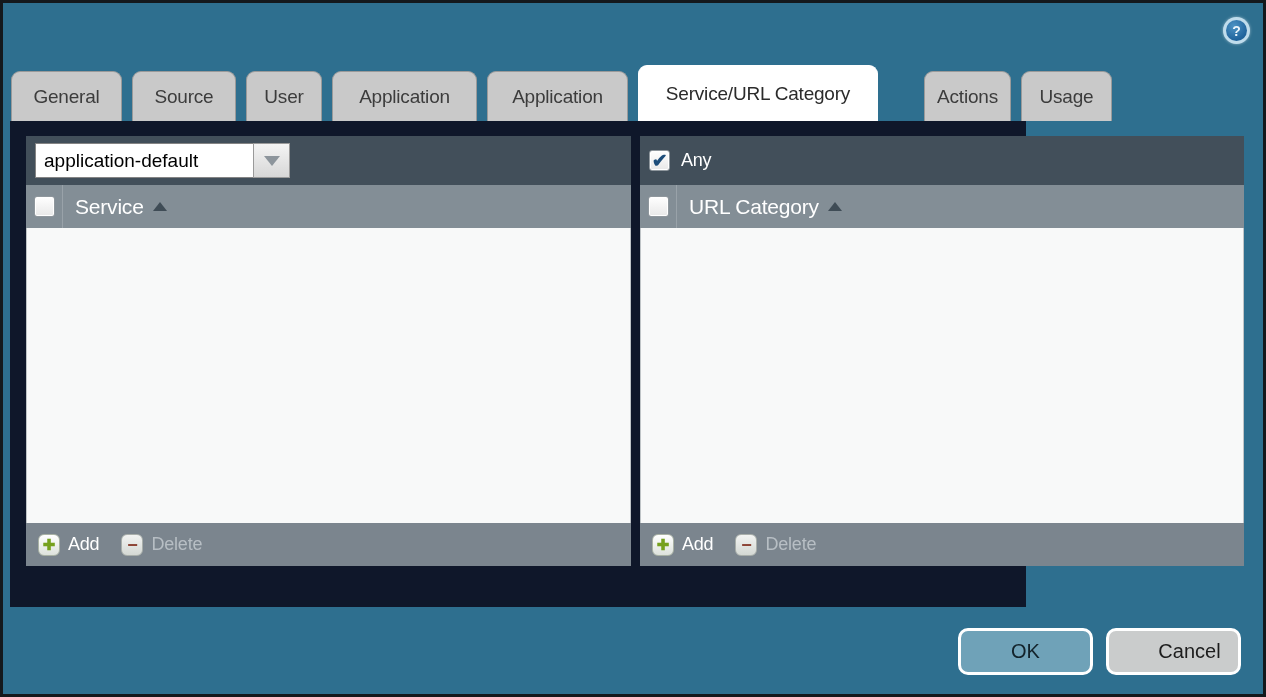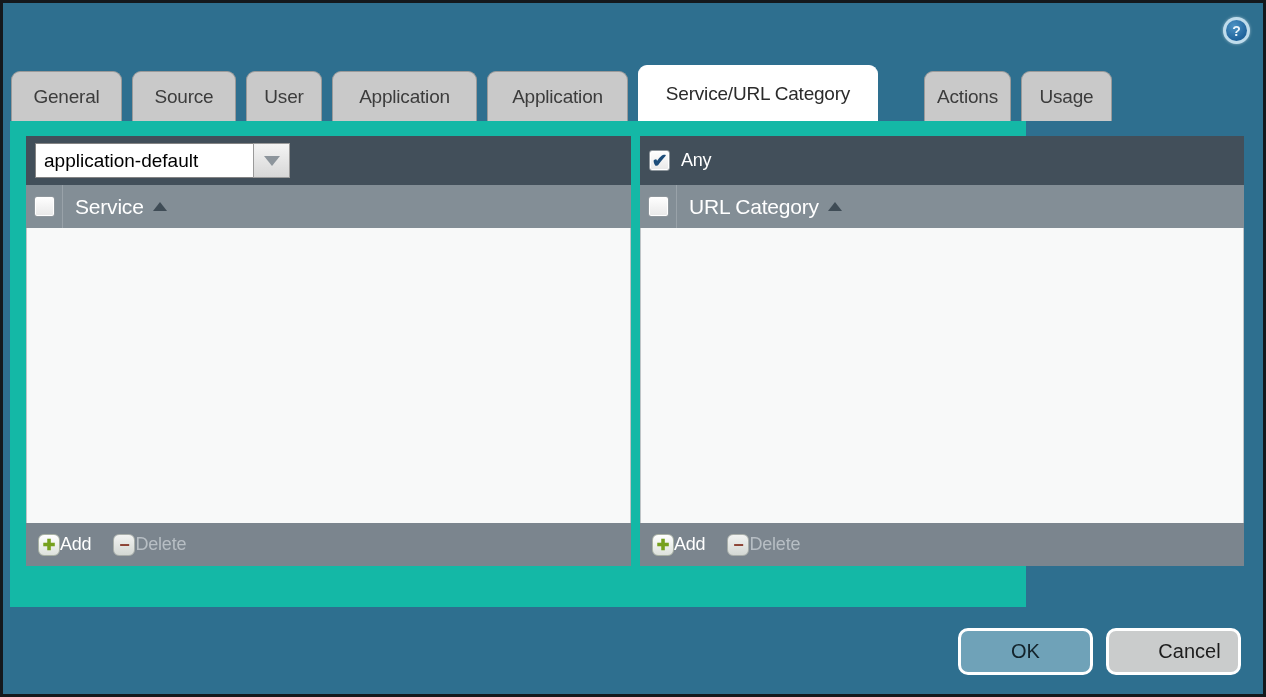--- a/index.html
+++ b/index.html
@@ -58,21 +58,21 @@
   .tab:nth-child(8){ width:91px; }
   .tab.active {
     background:#ffffff; border-color:#ffffff;
     height:56px; color:#2b2b2b; z-index:3;
   }
 
   
   .content {
     position:absolute; left:7px; top:118px;
     width:1016px; height:486px;
-    background:#14b8a6; z-index:2;
+    background:#0f172a; z-index:2;
   }
   .panel {
     position:absolute; top:15px; height:430px;
     display:flex; flex-direction:column;
   }
   .panel.left  { left:16px;  width:605px; }
   .panel.right { left:630px; width:604px; }
 
   .panel-toolbar {
     height:49px; background:#424f5a; flex:0 0 49px;
@@ -143,21 +143,21 @@
   }
   .icon-sq {
     width:22px; height:22px; border-radius:6px;
     border:1px solid #a9b2a5;
     background:linear-gradient(#ffffff,#dde2dc);
     display:flex; align-items:center; justify-content:center;
     font-size:15px; font-weight:bold; line-height:1;
   }
   .icon-sq.plus  { color:#76a11e; }
   .icon-sq.minus { color:#8d4436; background:linear-gradient(#f2f3f2,#d4d8d4); border-color:#a8aeaa; font-size:18px; }
-  .foot-btn .lbl { font-size:18px; color:#ffffff; }
+  .foot-btn .lbl { margin-left:8px; font-size:18px; color:#ffffff; }
   .foot-btn.disabled { cursor:default; }
   .foot-btn.disabled .lbl { color:#b7bec4; }
 
   
   .dlg-btn {
     position:absolute; top:625px; height:47px; width:135px;
     border:3px solid #ffffff; border-radius:10px;
     font-family:"Liberation Sans", sans-serif;
     font-size:20px; cursor:pointer;
   }

